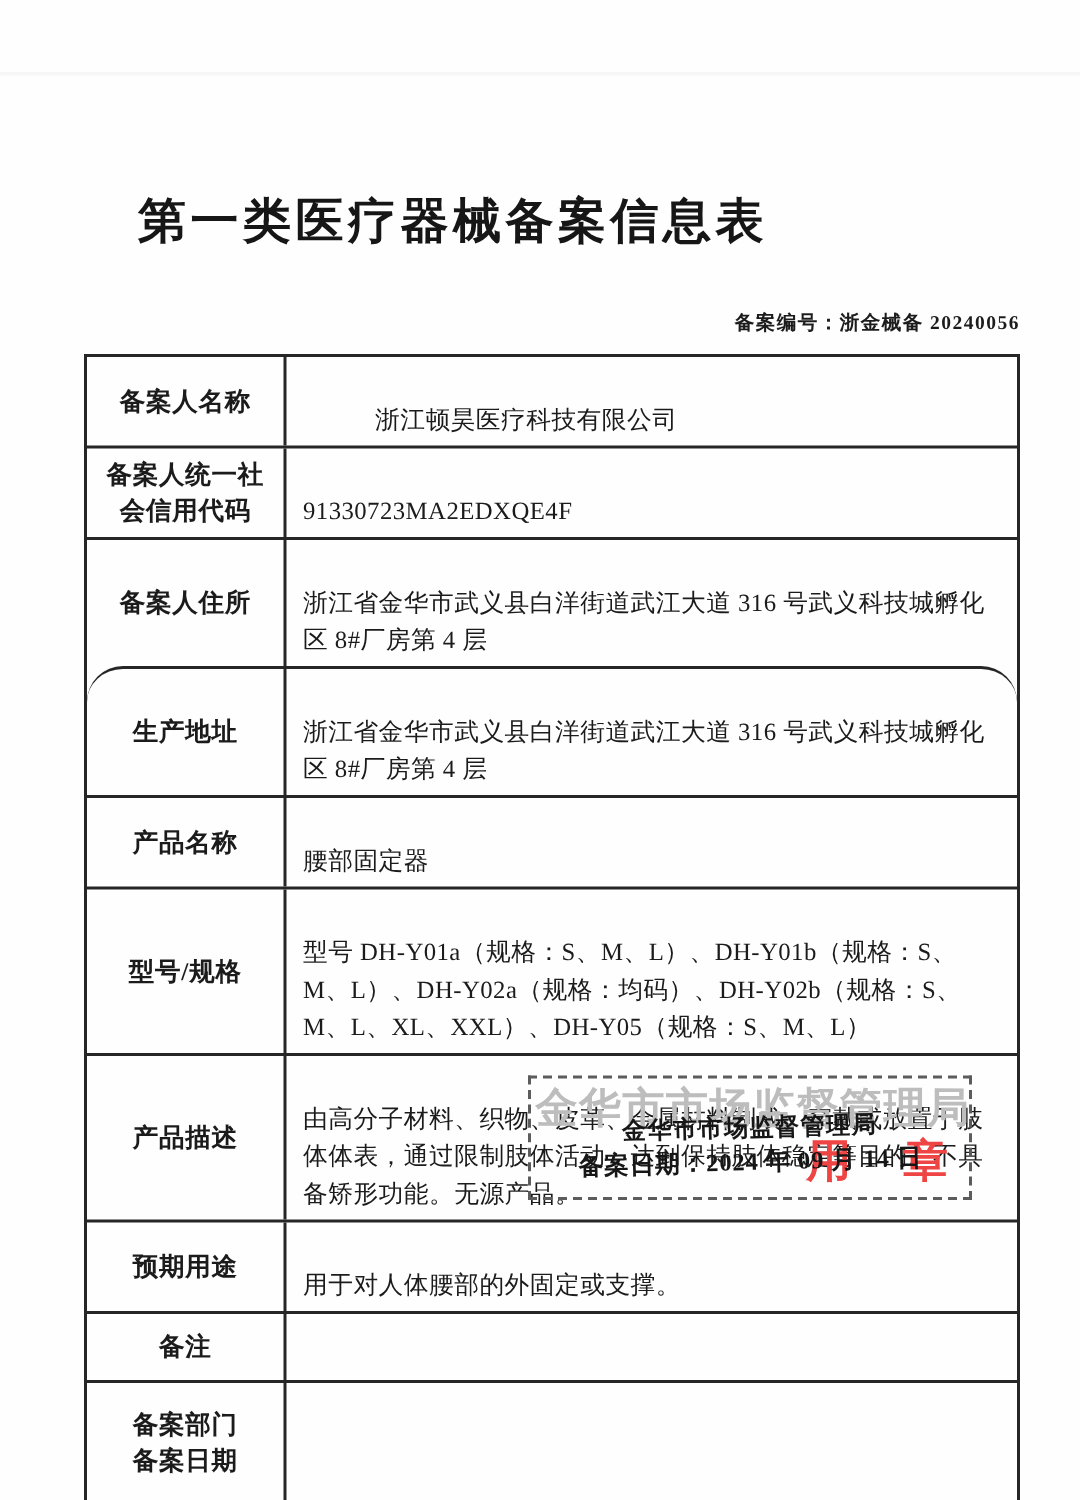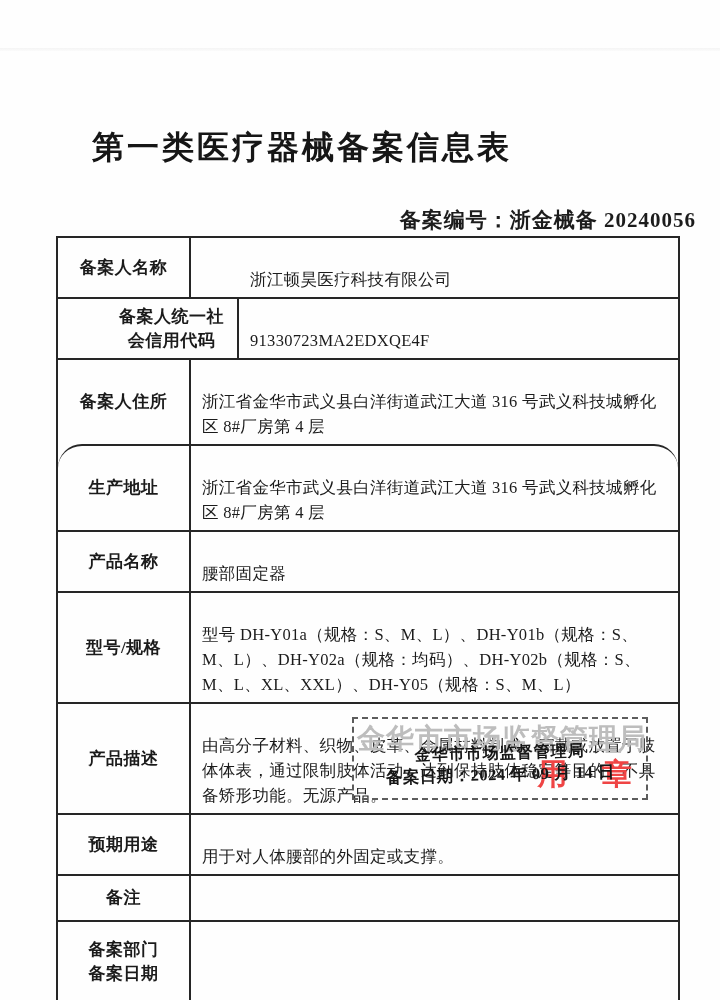--- a/index.html
+++ b/index.html
@@ -26,22 +26,22 @@
     text-align: center;
     font-family: "DejaVu Sans", sans-serif;
     font-weight: 700;
     font-size: 32px;
     letter-spacing: 3px;
     color: #161616;
   }
 
   .filing-line {
     position: absolute;
-    right: 24px; top: 206px;
-    font-size: 21px;
+    right: 40px; top: 206px;
+    font-size: 13px;
     font-weight: 600;
     letter-spacing: 1px;
     color: #1c1c1c;
     white-space: nowrap;
   }
 
   .info-table {
     position: absolute;
     left: 56px; top: 236px;
     width: 624px;
@@ -75,21 +75,21 @@
     align-items: center;
     font-size: 16.5px;
     line-height: 25px;
     padding: 5px 10px 5px 11px;
     letter-spacing: 0.3px;
     color: #1b1b1b;
     margin-top: 24px;
   }
 
   .r1  { min-height: 44px; }
-  .r2  { min-height: 60px; padding-left: 48px; }
+  .r2  { min-height: 60px; }
   .r3  { min-height: 53px; }
   .r4  { min-height: 53px; border-radius: 24px; }
   .r5  { min-height: 42px; }
   .r6  { min-height: 73px; }
   .r7  { min-height: 75px; }
   .r8  { min-height: 42px; }
   .r9  { min-height: 46px; }
   .r10 { min-height: 81px; }
   .r11 { min-height: 64px; padding-left: 28px; }
 

